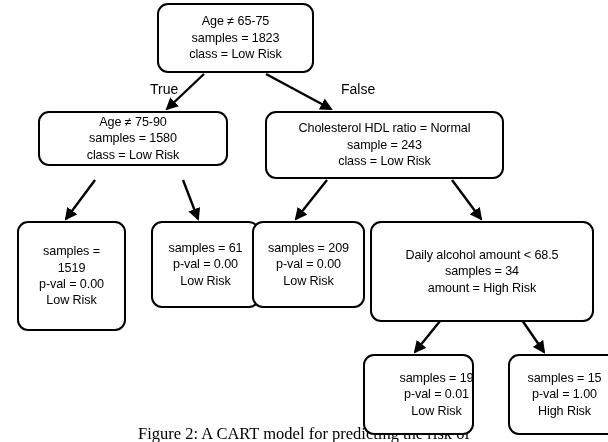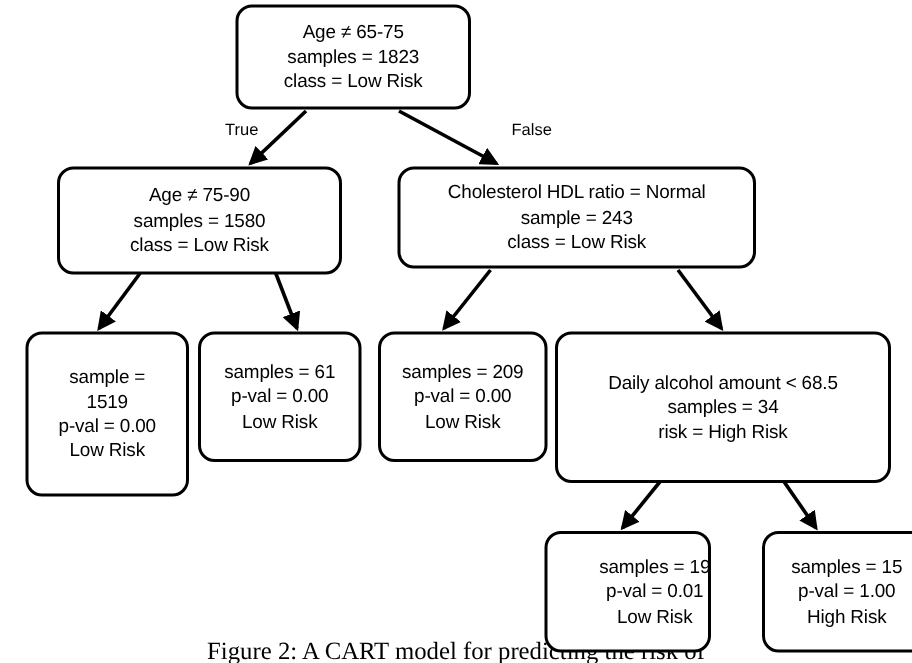--- a/index.html
+++ b/index.html
@@ -44,21 +44,21 @@
   }
   .node .ln {
     display: block;
     white-space: nowrap;
   }
   .node .ln.bold {
     font-weight: normal;
   }
   .edge-label {
     position: absolute;
-    font-size: 11px;
+    font-size: 14px;
     color: #000000;
     white-space: nowrap;
     z-index: 3;
   }
   #caption {
     position: absolute;
     left: 0;
     top: 424px;
     width: 608px;
     font-family: "Liberation Serif", serif;
@@ -100,55 +100,55 @@
 
   <div class="node" style="left:157px; top:3px; width:157px; height:70px;">
     <span class="ln">Age ≠ 65-75</span>
     <span class="ln">samples = 1823</span>
     <span class="ln">class = Low Risk</span>
   </div>
 
   <div class="edge-label" style="left:150px; top:81px;">True</div>
   <div class="edge-label" style="left:341px; top:81px;">False</div>
 
-  <div class="node" style="left:38px; top:111px; width:190px; height:72px;">
+  <div class="node" style="left:38px; top:111px; width:190px; height:55px;">
     <span class="ln">Age ≠ 75-90</span>
     <span class="ln">samples = 1580</span>
     <span class="ln">class = Low Risk</span>
   </div>
 
   <div class="node" style="left:265px; top:111px; width:239px; height:68px;">
     <span class="ln">Cholesterol HDL ratio = Normal</span>
     <span class="ln">sample = 243</span>
     <span class="ln">class = Low Risk</span>
   </div>
 
   <div class="node" style="left:17px; top:221px; width:109px; height:110px;">
-    <span class="ln">sample =</span>
+    <span class="ln">samples =</span>
     <span class="ln">1519</span>
     <span class="ln">p-val = 0.00</span>
     <span class="ln bold">Low Risk</span>
   </div>
 
-  <div class="node" style="left:132px; top:221px; width:109px; height:87px;text-align:right;">
+  <div class="node" style="left:151px; top:221px; width:109px; height:87px;text-align:right;">
     <span class="ln">samples = 61</span>
     <span class="ln">p-val = 0.00</span>
     <span class="ln bold">Low Risk</span>
   </div>
 
   <div class="node" style="left:252px; top:221px; width:113px; height:87px;">
     <span class="ln">samples = 209</span>
     <span class="ln">p-val = 0.00</span>
     <span class="ln bold">Low Risk</span>
   </div>
 
   <div class="node" style="left:370px; top:221px; width:224px; height:101px;">
     <span class="ln">Daily alcohol amount &lt; 68.5</span>
     <span class="ln">samples = 34</span>
-    <span class="ln">risk = High Risk</span>
+    <span class="ln">amount = High Risk</span>
   </div>
 
   <div class="node" style="left:363px; top:354px; width:111px; height:81px;padding-left:36px;">
     <span class="ln">samples = 19</span>
     <span class="ln">p-val = 0.01</span>
     <span class="ln bold">Low Risk</span>
   </div>
 
   <div class="node" style="left:508px; top:354px; width:113px; height:81px;">
     <span class="ln">samples = 15</span>

